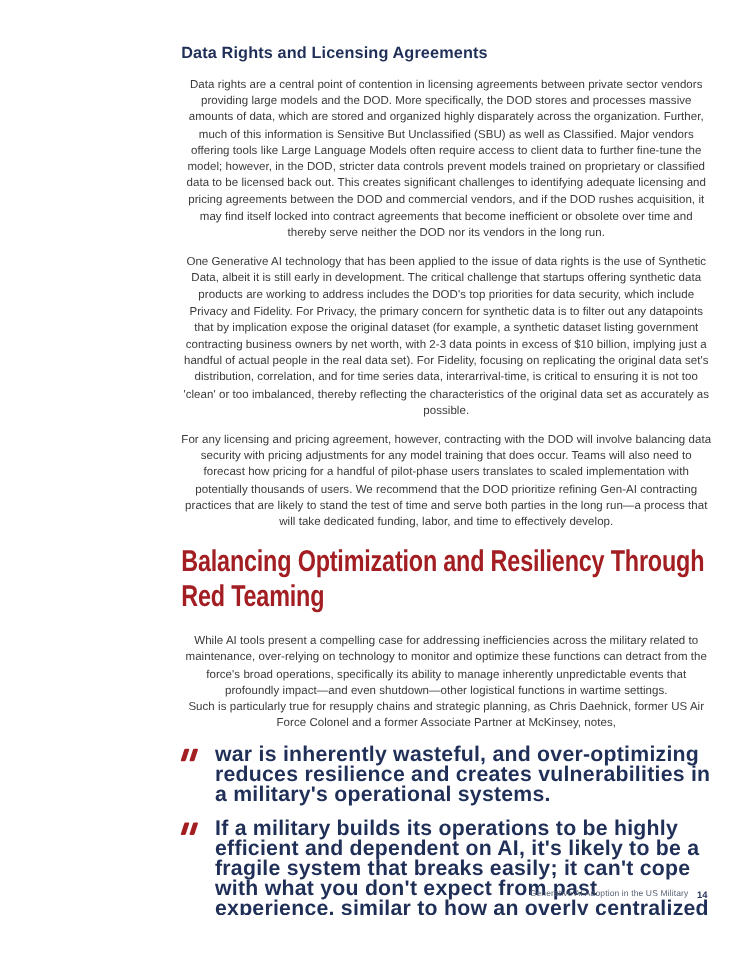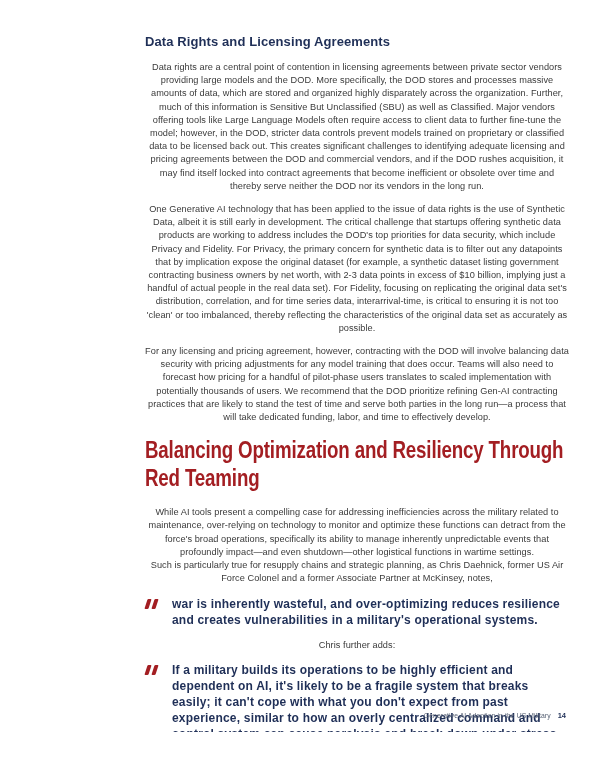--- a/index.html
+++ b/index.html
@@ -60,21 +60,21 @@
   }
   .quote-mark i {
     display: block;
     width: 4px;
     height: 10px;
     background: var(--red, #a31e22);
     transform: skewX(-18deg);
     border-radius: 1px;
   }
   .quote-text {
-    font-size: 12px;
+    font-size: 17px;
     line-height: 16px;
     font-weight: bold;
     color: var(--navy, #1f2f57);
     letter-spacing: 0.2px;
   }
   .interstitial { margin: 2px 0 11px 0; }
   .footer {
     position: absolute;
     right: 34px;
     bottom: 12px;
@@ -113,21 +113,20 @@
 Such is particularly true for resupply chains and strategic planning, as Chris Daehnick, former US Air Force Colonel and a former Associate Partner at McKinsey, notes,</p>
 
     <div class="quote-block">
       <span class="quote-mark">
           <i></i>
           <i></i>
         </span>
       <p class="quote-text">war is inherently wasteful, and over-optimizing reduces resilience and creates vulnerabilities in a military's operational systems.</p>
     </div>
 
-    <p class="body-text interstitial">Chris further adds:</p>
 
     <div class="quote-block">
       <span class="quote-mark">
           <i></i>
           <i></i>
         </span>
       <p class="quote-text">If a military builds its operations to be highly efficient and dependent on AI, it's likely to be a fragile system that breaks easily; it can't cope with what you don't expect from past experience, similar to how an overly centralized command and control system can cause paralysis and break down under stress. Taking out slack from any system weakens the system's ability to withstand future shocks.</p>
     </div>
 
   </div>

